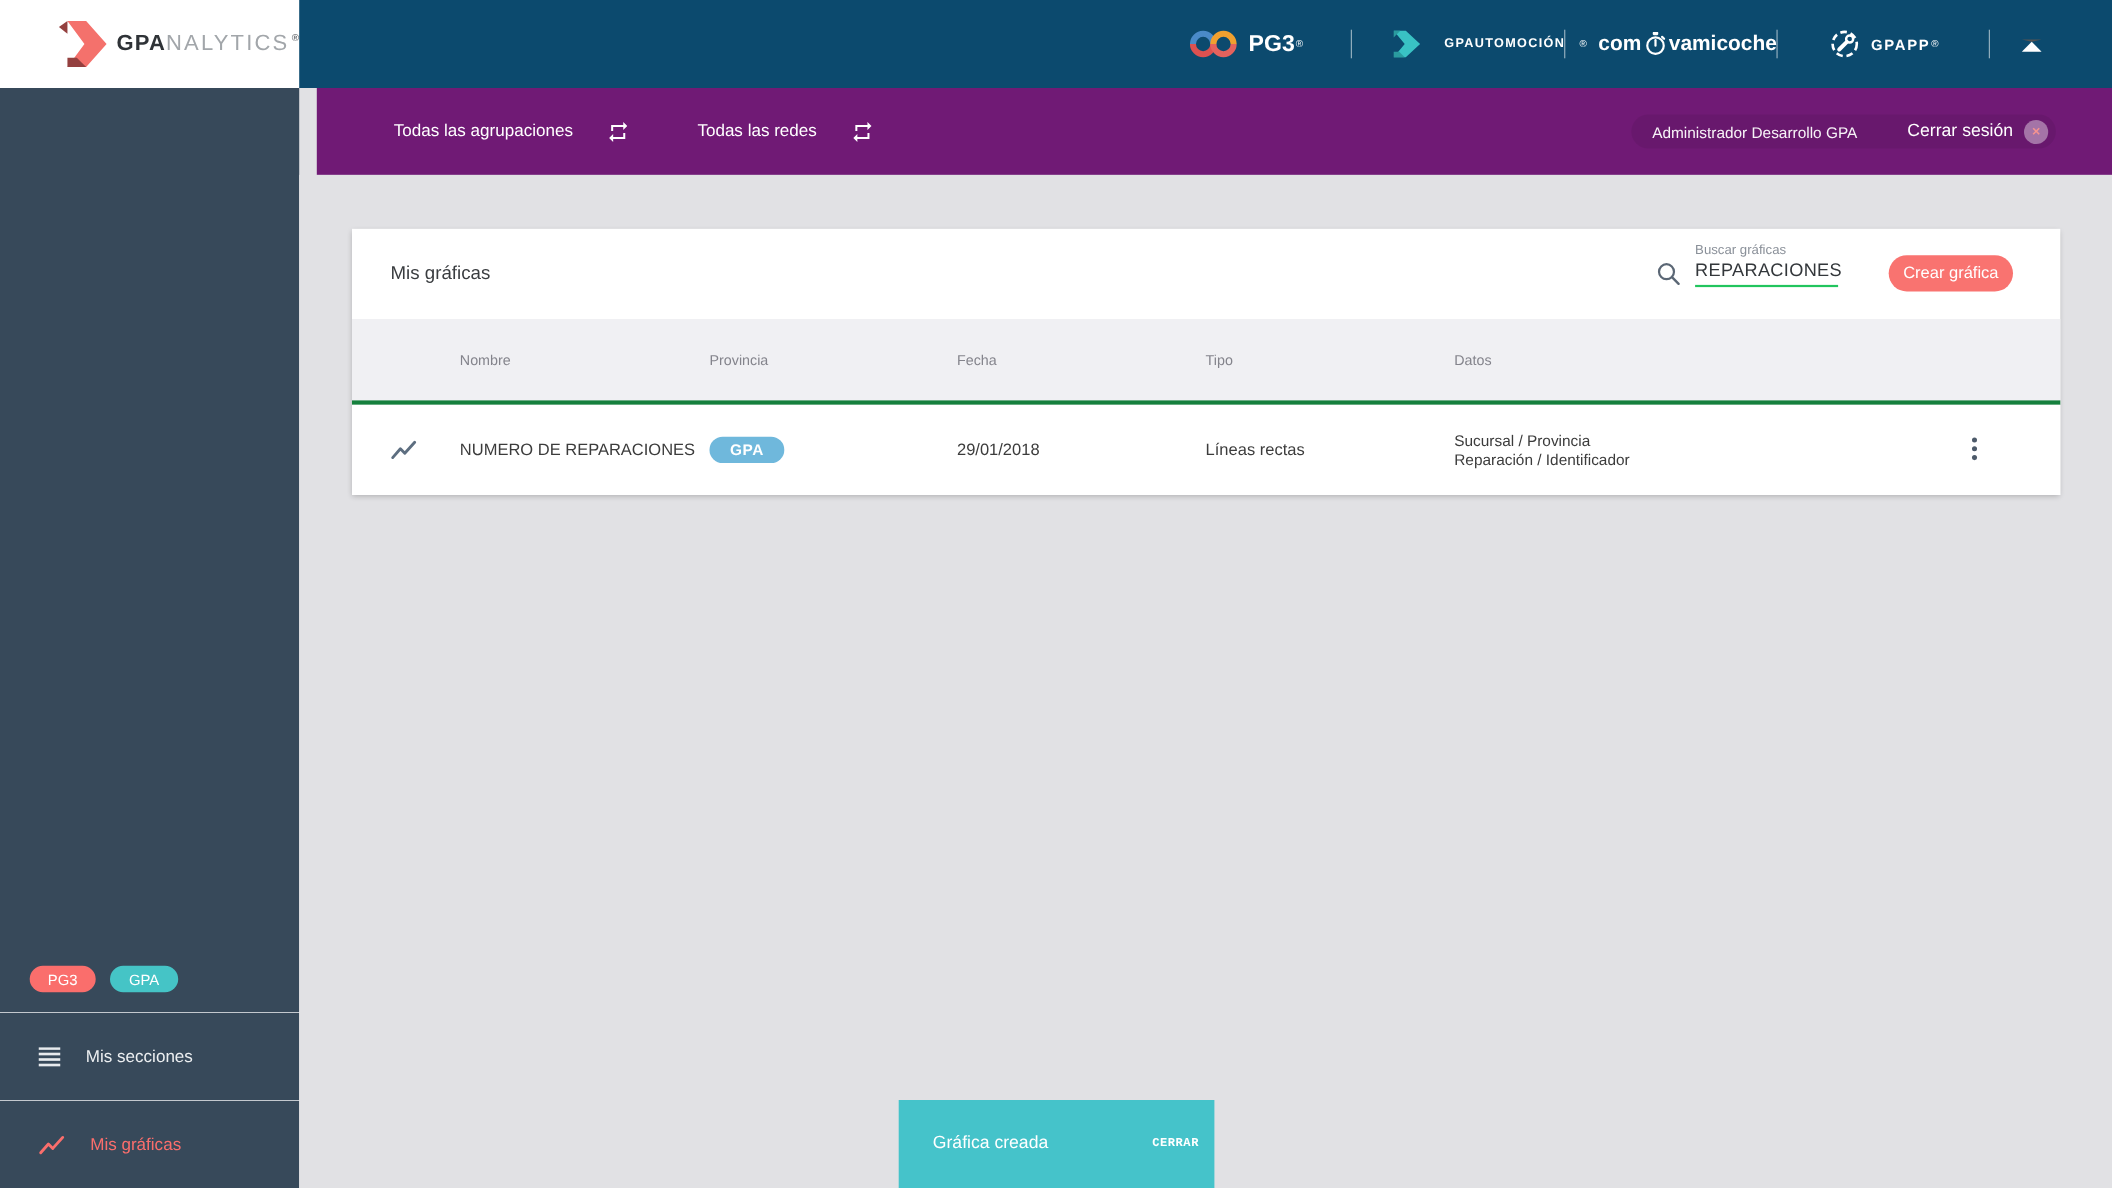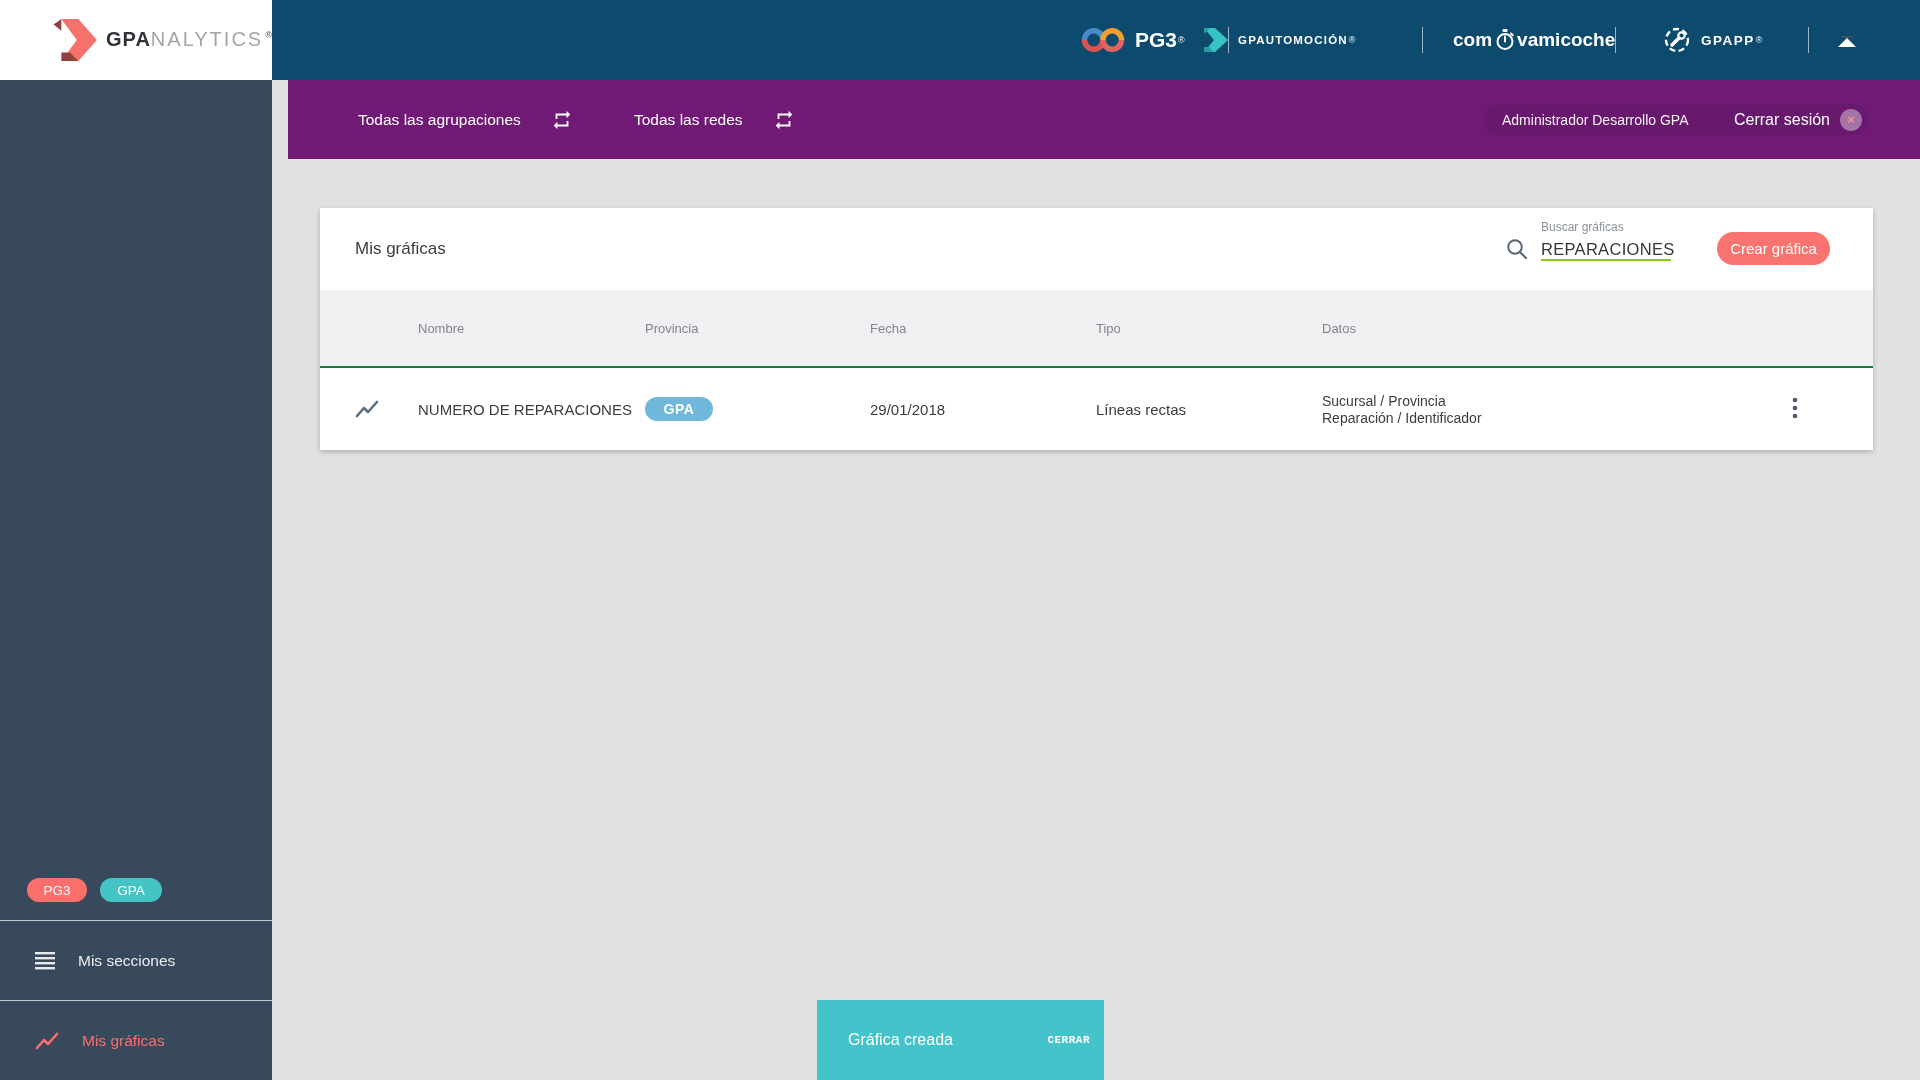--- a/index.html
+++ b/index.html
@@ -50,25 +50,25 @@
   .side-item-2 .lbl { color:#fa6e6c; }
 
   
   .content { position:absolute; left:272px; top:159px; width:1648px; height:921px; background:#e1e1e4; }
   .card { position:absolute; left:48px; top:49px; width:1553px; height:242px; background:#fff; box-shadow:0 2px 5px rgba(0,0,0,0.22); }
   .card-header { position:relative; height:82px; }
   .card-title { position:absolute; left:35px; top:50%; transform:translateY(-50%); font-size:17px; font-weight:normal; color:#3a3d40; }
   .search-ico { position:absolute; left:1185px; top:29px; }
   .search-field { position:absolute; left:1221px; top:12px; width:130px; cursor:text; }
   .search-field label { display:block; font-size:12px; color:#8a9099; margin-bottom:3px; cursor:text; }
-  .search-val { display:flex; align-items:flex-end; height:24px; border-bottom:2px solid #84cc16; font-size:16.5px; color:#33373b; letter-spacing:.3px; }
+  .search-val { display:flex; align-items:flex-start; height:24px; border-bottom:2px solid #22c55e; font-size:16.5px; color:#33373b; letter-spacing:.3px; }
   .caret { width:1.5px; height:19px; background:#1e2226; margin-left:1px; }
   .create-btn { position:absolute; left:1397px; top:24px; width:113px; height:33px; border:none; border-radius:17px; background:#f97370; color:#fff; font-size:15px; font-family:inherit; cursor:pointer; }
 
-  .thead { position:relative; height:78px; background:#f0f0f3; border-bottom:2px solid #15803d; }
+  .thead { position:relative; height:78px; background:#f0f0f3; border-bottom:4px solid #15803d; }
   .thead span { position:absolute; top:50%; transform:translateY(-50%); font-size:13px; color:#84848c; }
   .trow { position:relative; height:82px; background:#fff; }
   .trow .cell { position:absolute; top:50%; transform:translateY(-50%); font-size:15px; color:#3c3c3c; }
   .col-1 { left:98px; } .col-2 { left:325px; } .col-3 { left:550px; } .col-4 { left:776px; } .col-5 { left:1002px; }
   .row-chart-ico { position:absolute; left:35px; top:31px; }
   .proj-badge { position:absolute; left:325px; top:29px; width:68px; height:24px; border-radius:12px; background:#6fb8dc; color:#fff; font-size:14px; font-weight:bold; letter-spacing:.5px; display:flex; align-items:center; justify-content:center; }
   .datos { font-size:14px !important; line-height:16.5px; }
   .dots-btn { position:absolute; left:1458px; top:24px; width:34px; height:34px; background:none; border:none; cursor:pointer; }
 
   
@@ -97,21 +97,21 @@
         <path d="M4.5,15 A9.25,9.25 0 0 1 23,15" stroke="#4a8ac8" stroke-width="5.5" fill="none"></path>
         <path d="M23,15 A9.25,9.25 0 0 1 4.5,15" stroke="#dd5150" stroke-width="5.5" fill="none"></path>
         <path d="M23,15 A9.25,9.25 0 0 1 41.5,15" stroke="#f0a02f" stroke-width="5.5" fill="none"></path>
         <path d="M41.5,15 A9.25,9.25 0 0 1 23,15" stroke="#e4625d" stroke-width="5.5" fill="none"></path>
       </svg>
       <span class="pg3-text">PG3</span>
         <sup class="hsup">®</sup>
     </div>
     <div class="vdiv" style="left:1228px;"></div>
 
-    <div class="hgroup" style="left:1200px;">
+    <div class="hgroup" style="left:1263px;gap:12px;">
       <svg width="30" height="26" viewBox="0 0 30 26">
         <polygon points="4,1 15,1 28,13 15,25 4,25 14,13" fill="#39c2c4"></polygon>
         <polygon points="4,1 10,1 4,7" fill="#2a9b9f"></polygon>
         <polygon points="4,25 14,25 9,20 4,20" fill="#2a9b9f"></polygon>
       </svg>
       <span class="gpauto-text">GPAUTOMOCIÓN</span>
         <sup class="hsup">®</sup>
     </div>
     <div class="vdiv" style="left:1422px;"></div>
 

